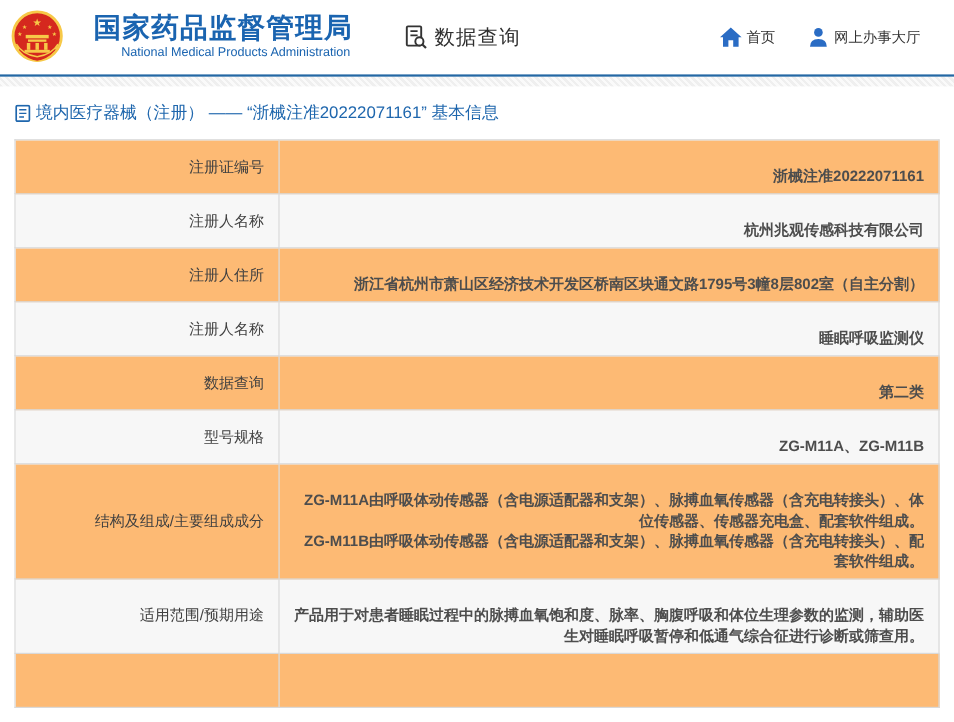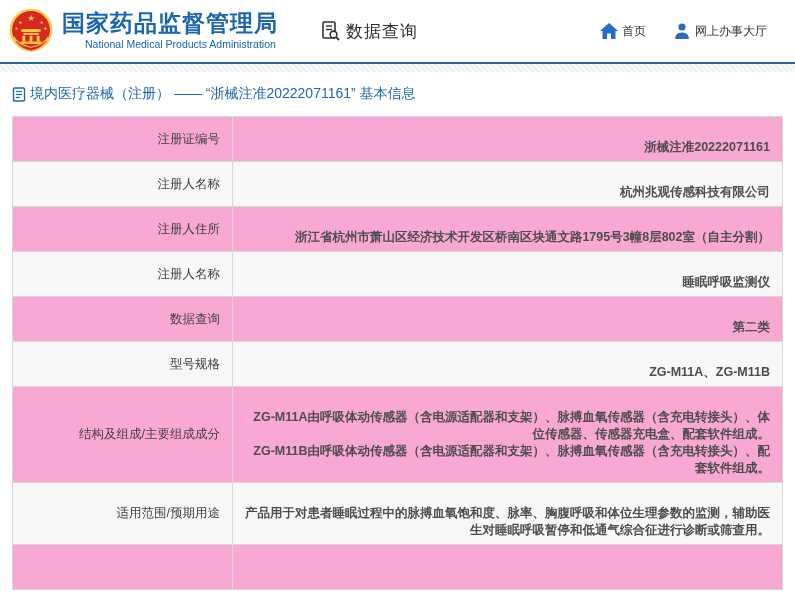--- a/index.html
+++ b/index.html
@@ -2,21 +2,21 @@
 <html><head>
 <meta charset="utf-8">
 <style>
   * { box-sizing: border-box; margin: 0; padding: 0; }
   html, body { width: 795px; height: 602px; background: #fff; overflow: hidden;
     font-family: "Liberation Sans", "DejaVu Sans", sans-serif; }
 
   
   .header { height: 62px; display: flex; align-items: center; padding: 0 14px 0 8px; background: #fff; }
   .emblem { width: 46px; height: 46px; flex: 0 0 auto; }
-  .title-block { margin-left: 8px; line-height: 1.1; }
+  .title-block { margin-left: 24px; line-height: 1.1; }
   .site-title { font-size: 23px; font-weight: bold; color: #1a64b0; letter-spacing: 1px; }
   .site-subtitle { font-size: 10.5px; color: #1a64b0; margin-top: 3px; padding-left: 23px; }
   .data-query { display: flex; align-items: center; margin-left: 42px; cursor: pointer; }
   .data-query-text { font-size: 17px; color: #2e2e2e; letter-spacing: 1px; margin-left: 4px; }
   .header-spacer { flex: 1; }
   .header-nav { display: flex; gap: 26px; margin-right: 14px; }
   .nav-item { display: flex; flex-direction: row; align-items: center; gap: 3px; cursor: pointer; }
   .nav-item .nav-label { font-size: 12px; color: #333; white-space: nowrap; }
 
   
@@ -24,21 +24,21 @@
   .header-strip { height: 8px;
     background: repeating-linear-gradient(45deg, #efefef 0 2px, #fafafa 2px 4px); }
 
   
   .breadcrumb { display: flex; align-items: center; padding: 13px 12px 11px 12px; }
   .breadcrumb-text { font-size: 14px; color: #1e66ad; margin-left: 4px; font-weight: 500; }
 
   
   .table-wrap { margin: 2px 12px 0 12px; }
   table.info { width: 100%; border-collapse: collapse; table-layout: fixed; }
-  table.info tr { background: #f9a8d4; }
+  table.info tr { background: #fdba74; }
   table.info tr:nth-child(even) { background: #f7f7f7; }
   table.info th, table.info td { border: 1px solid #d9d9d9; font-weight: normal;
     font-size: 12.5px; padding: 5px 12px; line-height: 17px; vertical-align: middle; }
   table.info th.label-cell { width: 220px; text-align: right; color: #404040; }
   table.info td.value-cell { text-align: right; color: #4d4d4d; white-space: pre-line; font-weight: bold; }
 
   .icon-svg { display: block; }
 </style>
 </head>
 <body>

